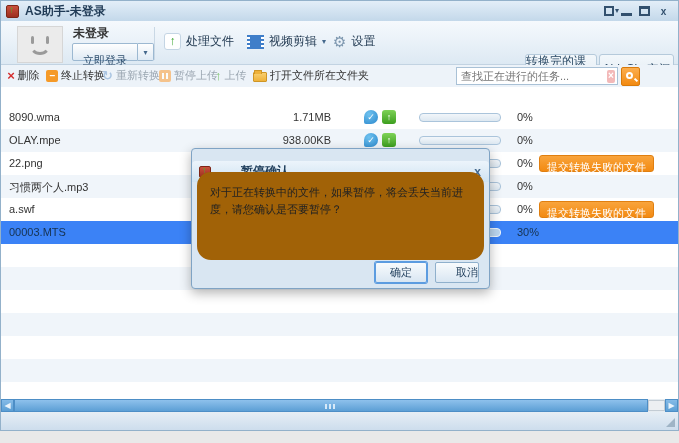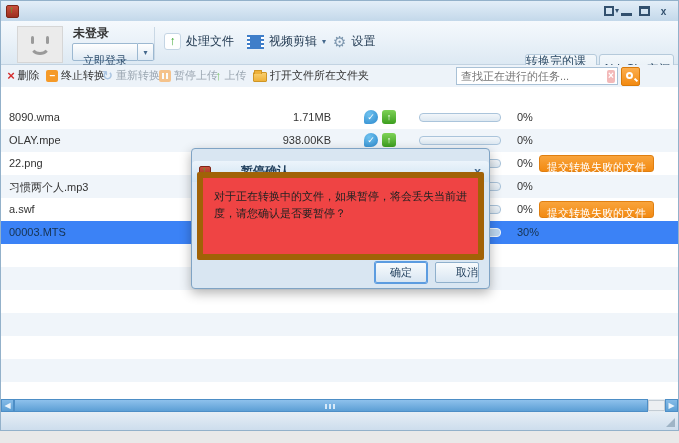--- a/index.html
+++ b/index.html
@@ -103,34 +103,35 @@
   .statusbar { position:absolute; left:0; top:411px; width:677px; height:18px; background:linear-gradient(#e6eef5,#cddded); }
   .resize-grip { position:absolute; right:3px; bottom:3px; width:0; height:0; border-left:9px solid transparent; border-bottom:9px solid #9fb4c6; cursor:nwse-resize; }
 
   
   .dialog { position:absolute; left:190px; top:147px; width:299px; height:141px; background:#d9e6f2; border:1px solid #7fa3c4; border-radius:4px; box-shadow:0 4px 12px rgba(0,0,0,.3); z-index:10; }
   .dlg-head { position:absolute; left:0; top:12px; width:100%; height:21px; background:linear-gradient(#ecf4fb,#cfe3f2); border-radius:4px 4px 0 0; display:flex; align-items:center;gap:24px; }
   .dlg-ico { width:12px; height:12px; margin:0 6px 0 7px; background:linear-gradient(#c9503c,#9c2f1f); border:1px solid #7e2516; border-radius:2px; position:relative; }
   .dlg-ico::after { content:"↑"; position:absolute; left:2px; top:-2px; font-size:9px; font-weight:bold; color:#4db52e; }
   .dlg-title { font-size:12px; font-weight:bold; color:#1d3c5a; }
   .dlg-close { margin-left:auto; margin-right:8px; color:#44688c; font-size:12px; font-weight:bold; cursor:pointer; line-height:12px; }
-  .dlg-body { position:absolute; left:5px; top:23px; width:287px; height:88px; background:#ef4444; border:6px solid #a16207; border-radius:2px; }
+  .dlg-body { position:absolute; left:5px; top:23px; width:287px; height:88px; background:#a16207; border:2px solid #a16207; border-radius:14px; }
   .dlg-msg { position:absolute; left:11px; top:10px; width:264px; font-size:11px; color:#222; line-height:1.5; }
   .dlg-foot { position:absolute; left:0; bottom:0; width:100%; height:30px; }
   .dlg-btn { position:absolute; top:4px; height:21px; font-size:11px; color:#1d3c5a; background:linear-gradient(#f8fbfd,#d9e6f2); border:1px solid #8fb0cc; border-radius:2px; cursor:pointer; font-family:inherit; }
   .btn-ok { left:183px; width:52px; box-shadow:0 0 0 1px #5c9ce0; border-color:#5c9ce0; }
   .btn-cancel { left:243px; width:44px;padding-left:20px; }
 </style>
 </head>
 <body>
 
 <div class="window">
 
   <div class="titlebar">
     <span class="app-ico"></span>
+    <span class="win-title">AS助手-未登录</span>
     <span class="win-ctrls">
       <span class="wc wc-skin"></span>
       <span class="wc wc-min"></span>
       <span class="wc wc-max"></span>
       <span class="wc">x</span>
     </span>
   </div>
 
   <div class="header">
     <div class="avatar">

